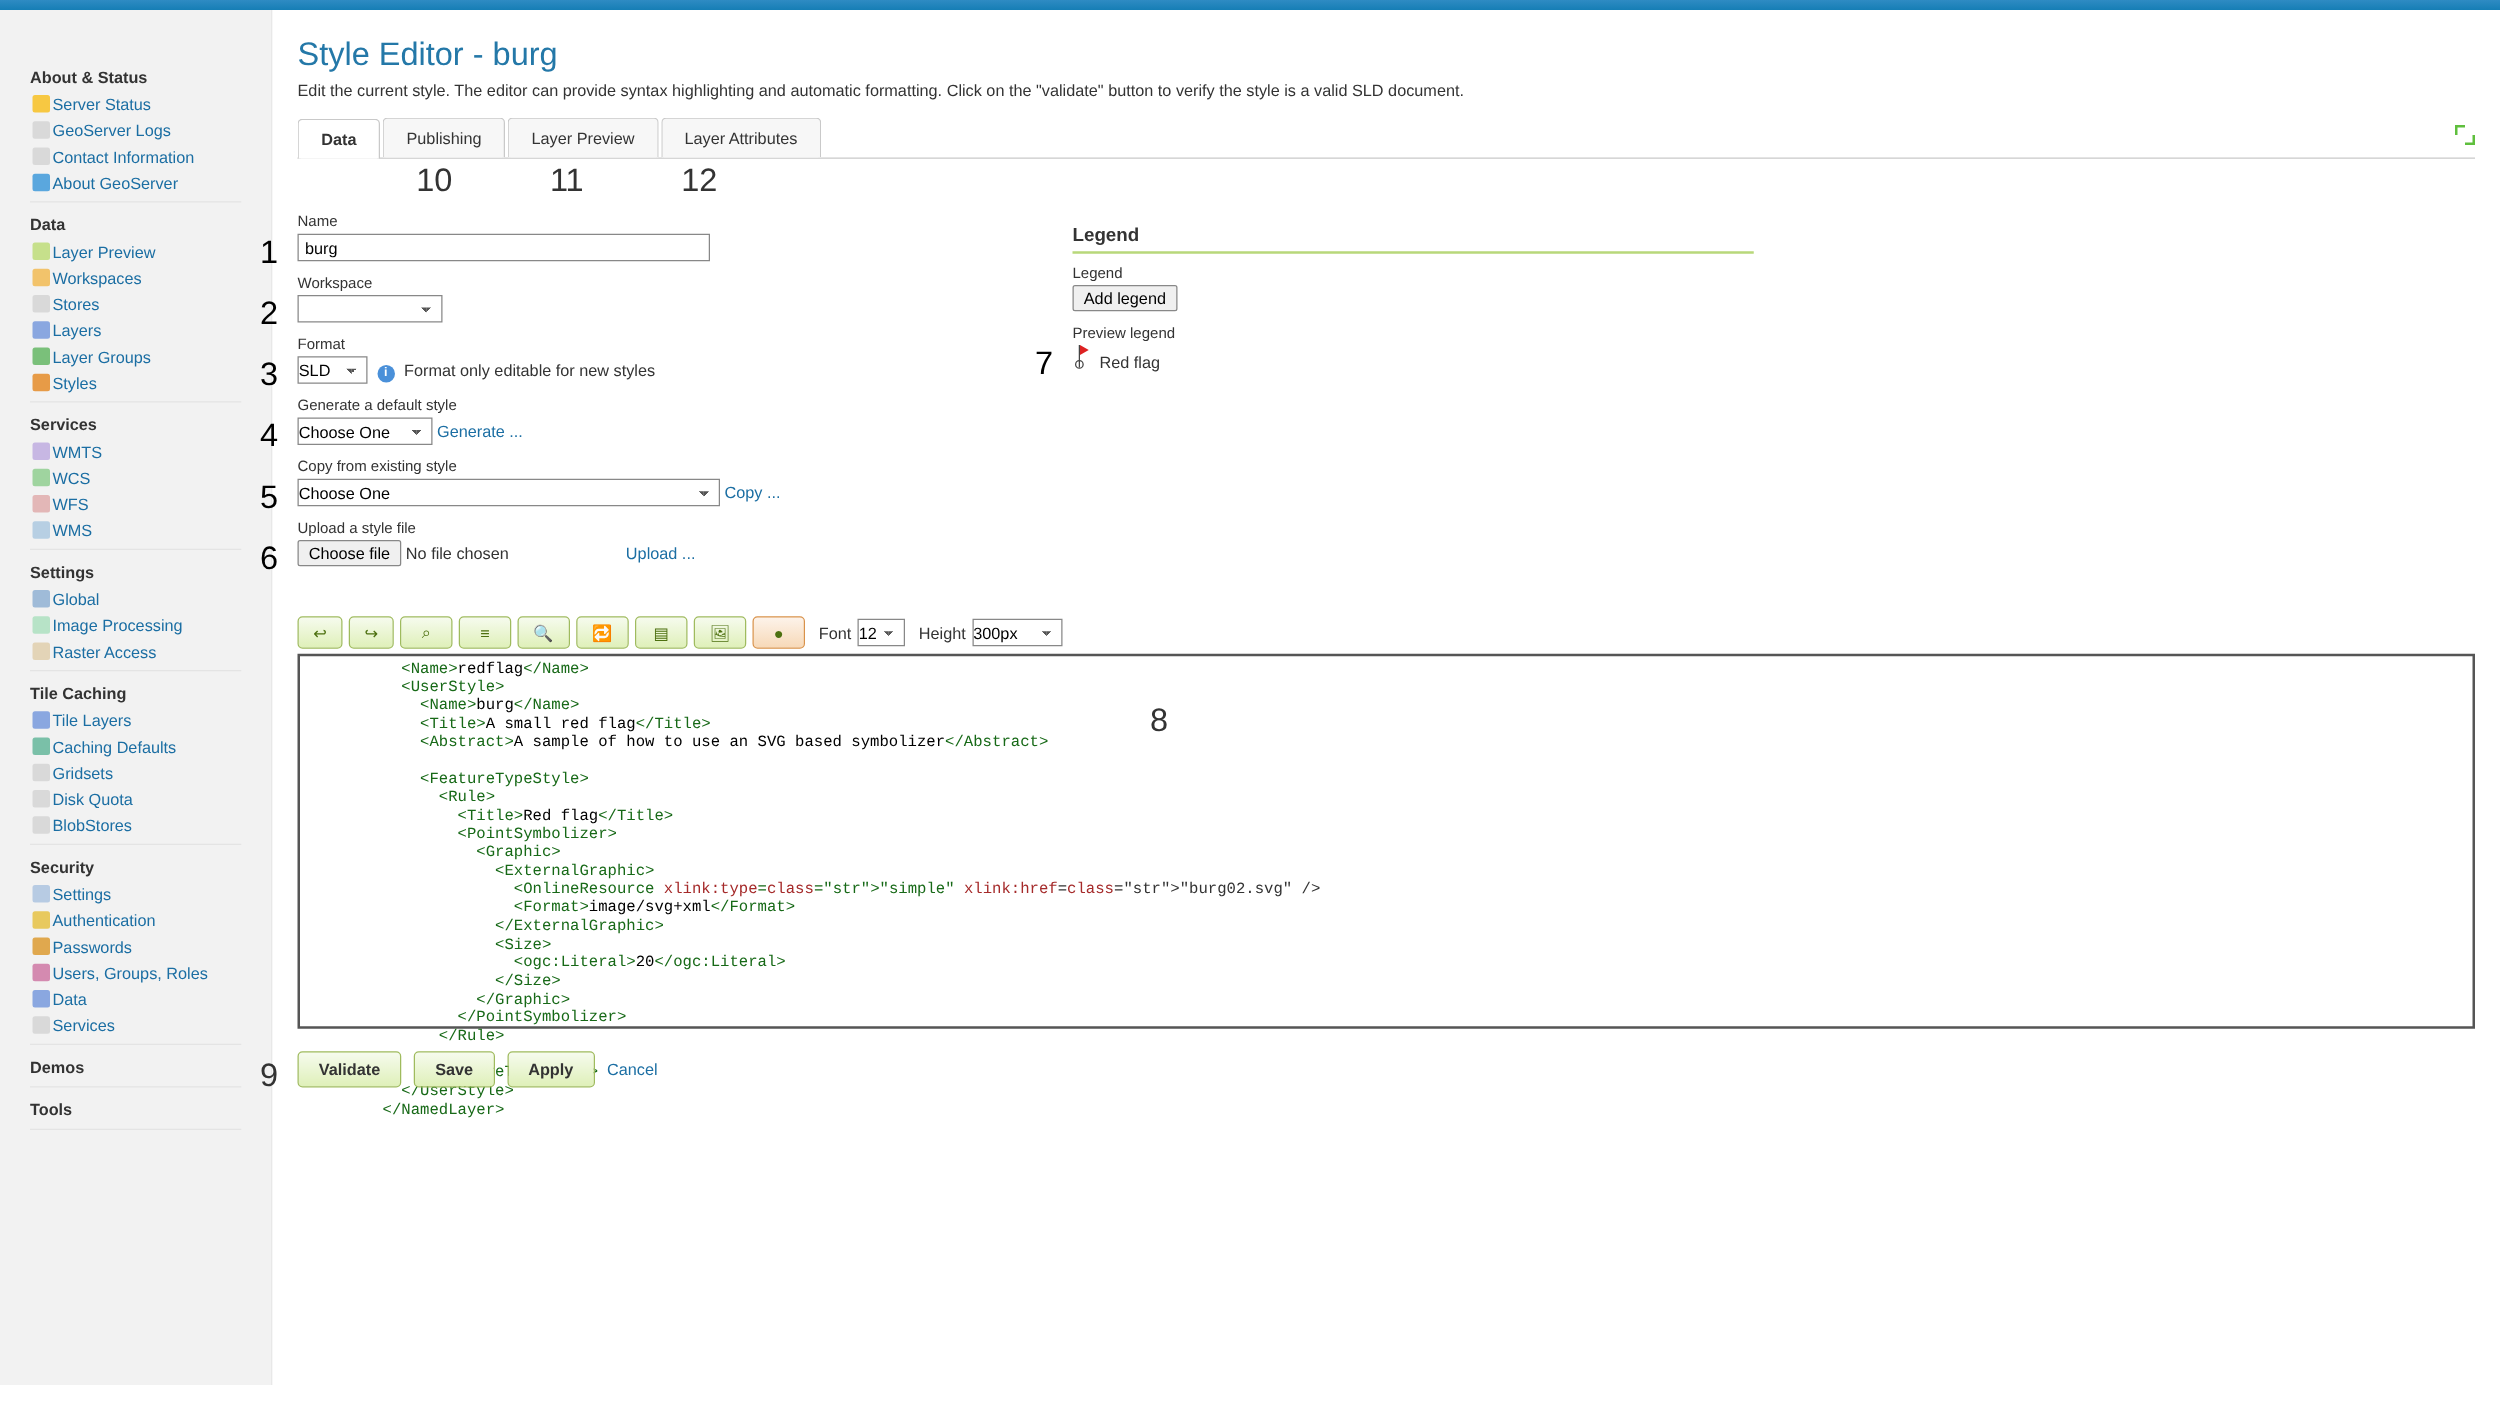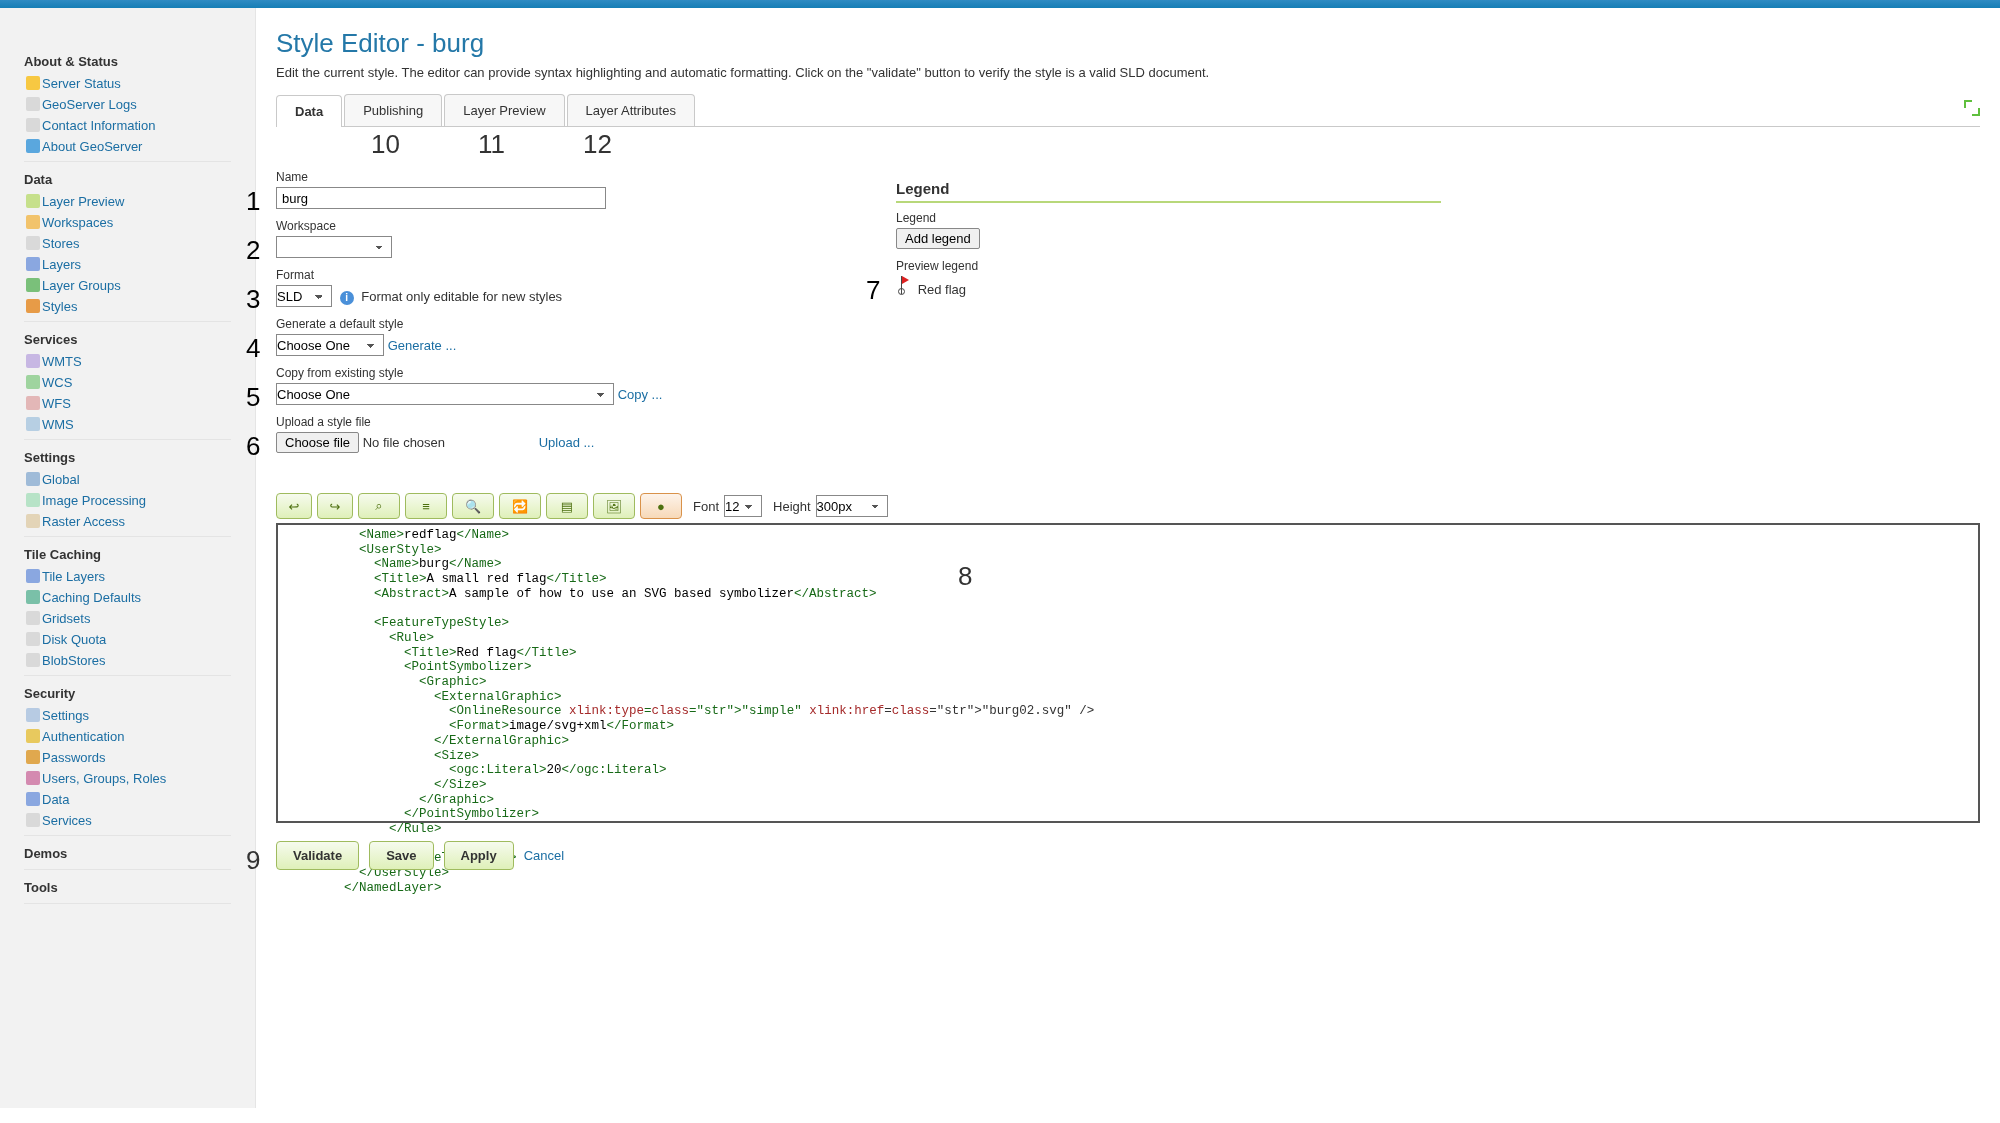--- a/index.html
+++ b/index.html
@@ -1,19 +1,19 @@
 <!DOCTYPE html>
 <html><head>
 <meta charset="utf-8">
 <style>
 * { margin: 0; padding: 0; box-sizing: border-box; }
 body { font-family: Arial, Helvetica, sans-serif; font-size: 13px; color: #333; background: #fff; }
 .topbar { background: linear-gradient(180deg,#2f8bc3,#167eb5); height: 8px; }
 .page { display: flex; }
-.sidebar { width: 256px; background: #f2f2f2; border-right: 1px solid #e5e5e5; min-height: 1100px; padding-top: 40px; }
+.sidebar { width: 218px; background: #f2f2f2; border-right: 1px solid #e5e5e5; min-height: 1100px; padding-top: 40px; }
 .sidebar h3 { font-size: 13px; color: #333; font-weight: bold; padding: 6px 24px 4px; }
 .sidebar ul { list-style: none; }
 .sidebar li { padding: 3px 24px 3px 42px; position: relative; color: #1b6ea3; cursor: pointer; font-size: 13px; white-space: nowrap; }
 .sidebar li .ic { position: absolute; left: 26px; top: 3px; width: 14px; height: 14px; border-radius: 2px; display:inline-block; }
 .sidebar hr { border: none; border-top: 1px solid #e4e4e4; margin: 4px 24px; }
 .main { flex: 1; padding: 10px 20px 30px; background: #fff; position: relative; }
 h1.title { font-size: 26px; font-weight: normal; color: #2478a8; margin: 10px 0 6px; }
 .subtitle { font-size: 13px; color: #333; margin-bottom: 14px; }
 .tabs { border-bottom: 1px solid #c9c9c9; display: flex; align-items: flex-end; position: relative; }
 .tab { padding: 8px 18px; border: 1px solid #c9c9c9; border-bottom: none; background: #f7f7f7; border-radius: 4px 4px 0 0; margin-right: 2px; cursor: pointer; font-size: 13px; }

